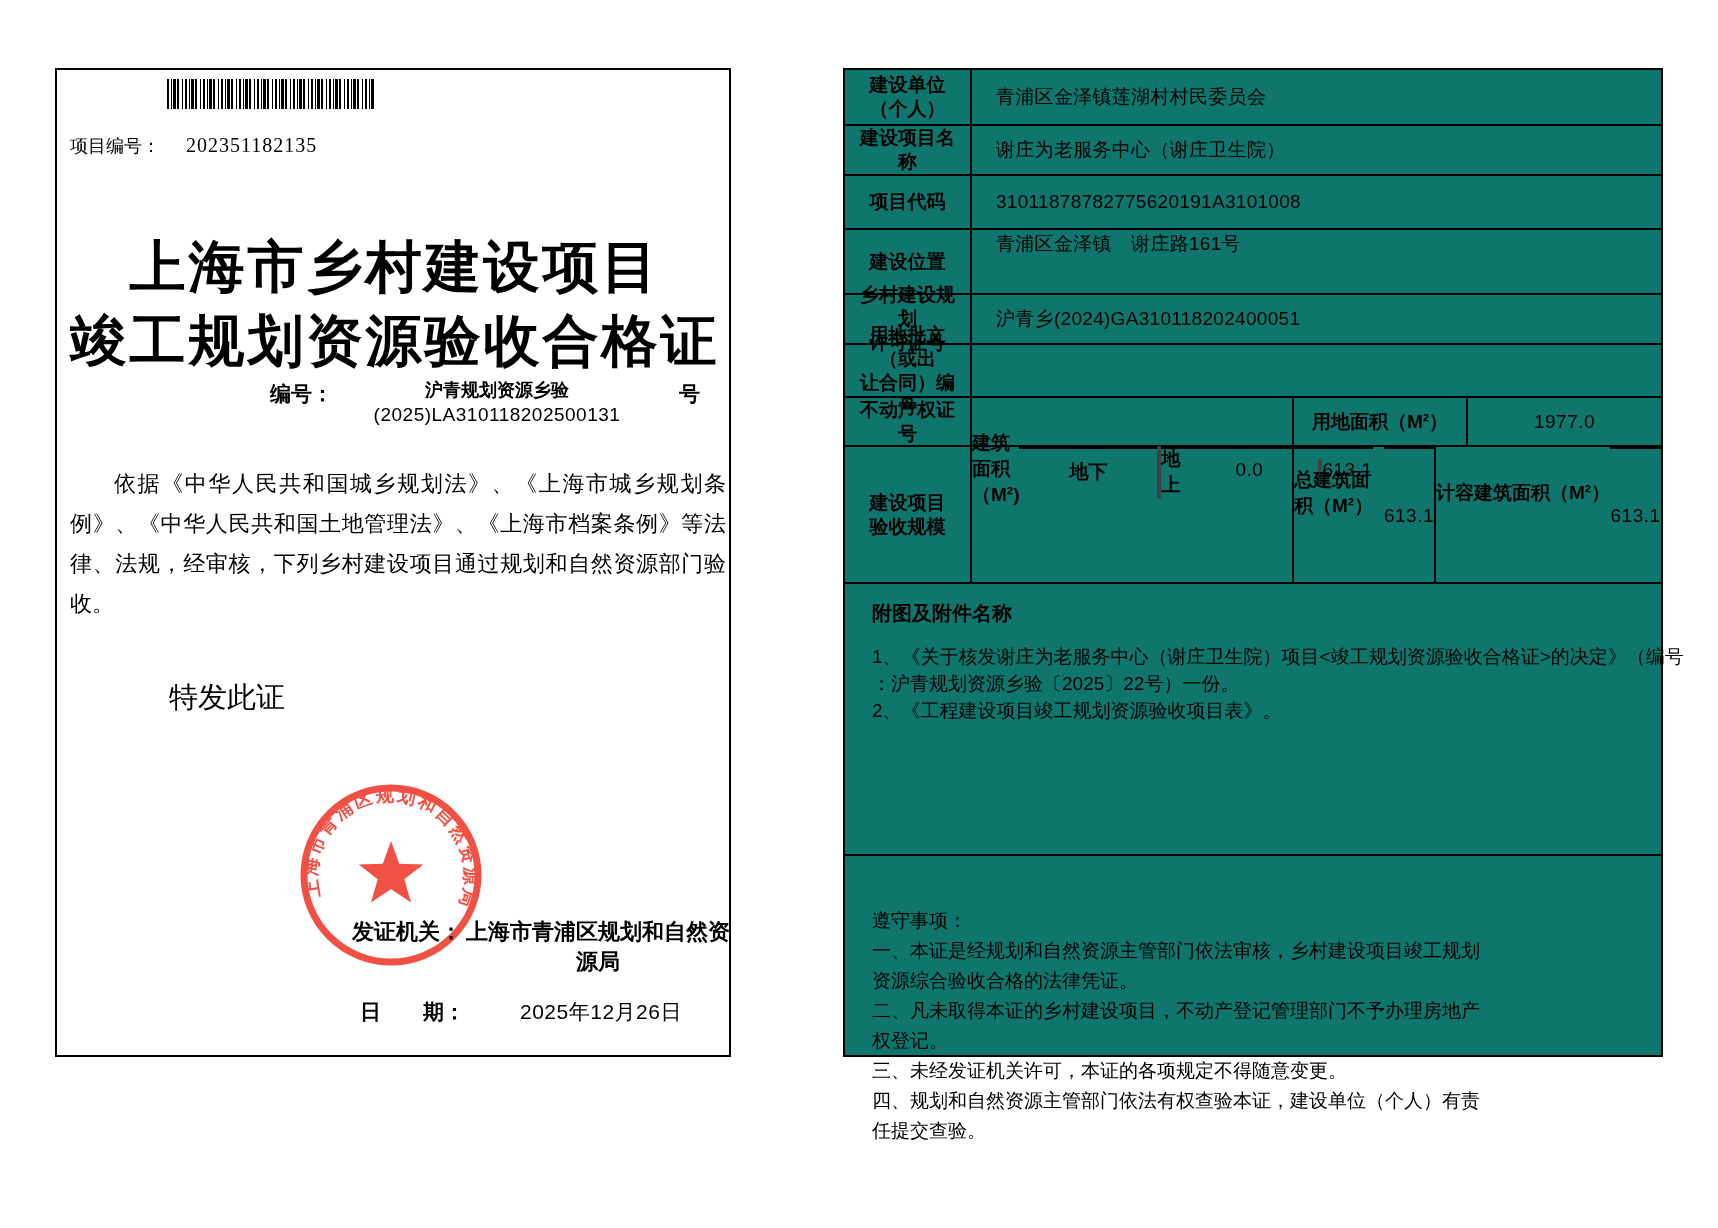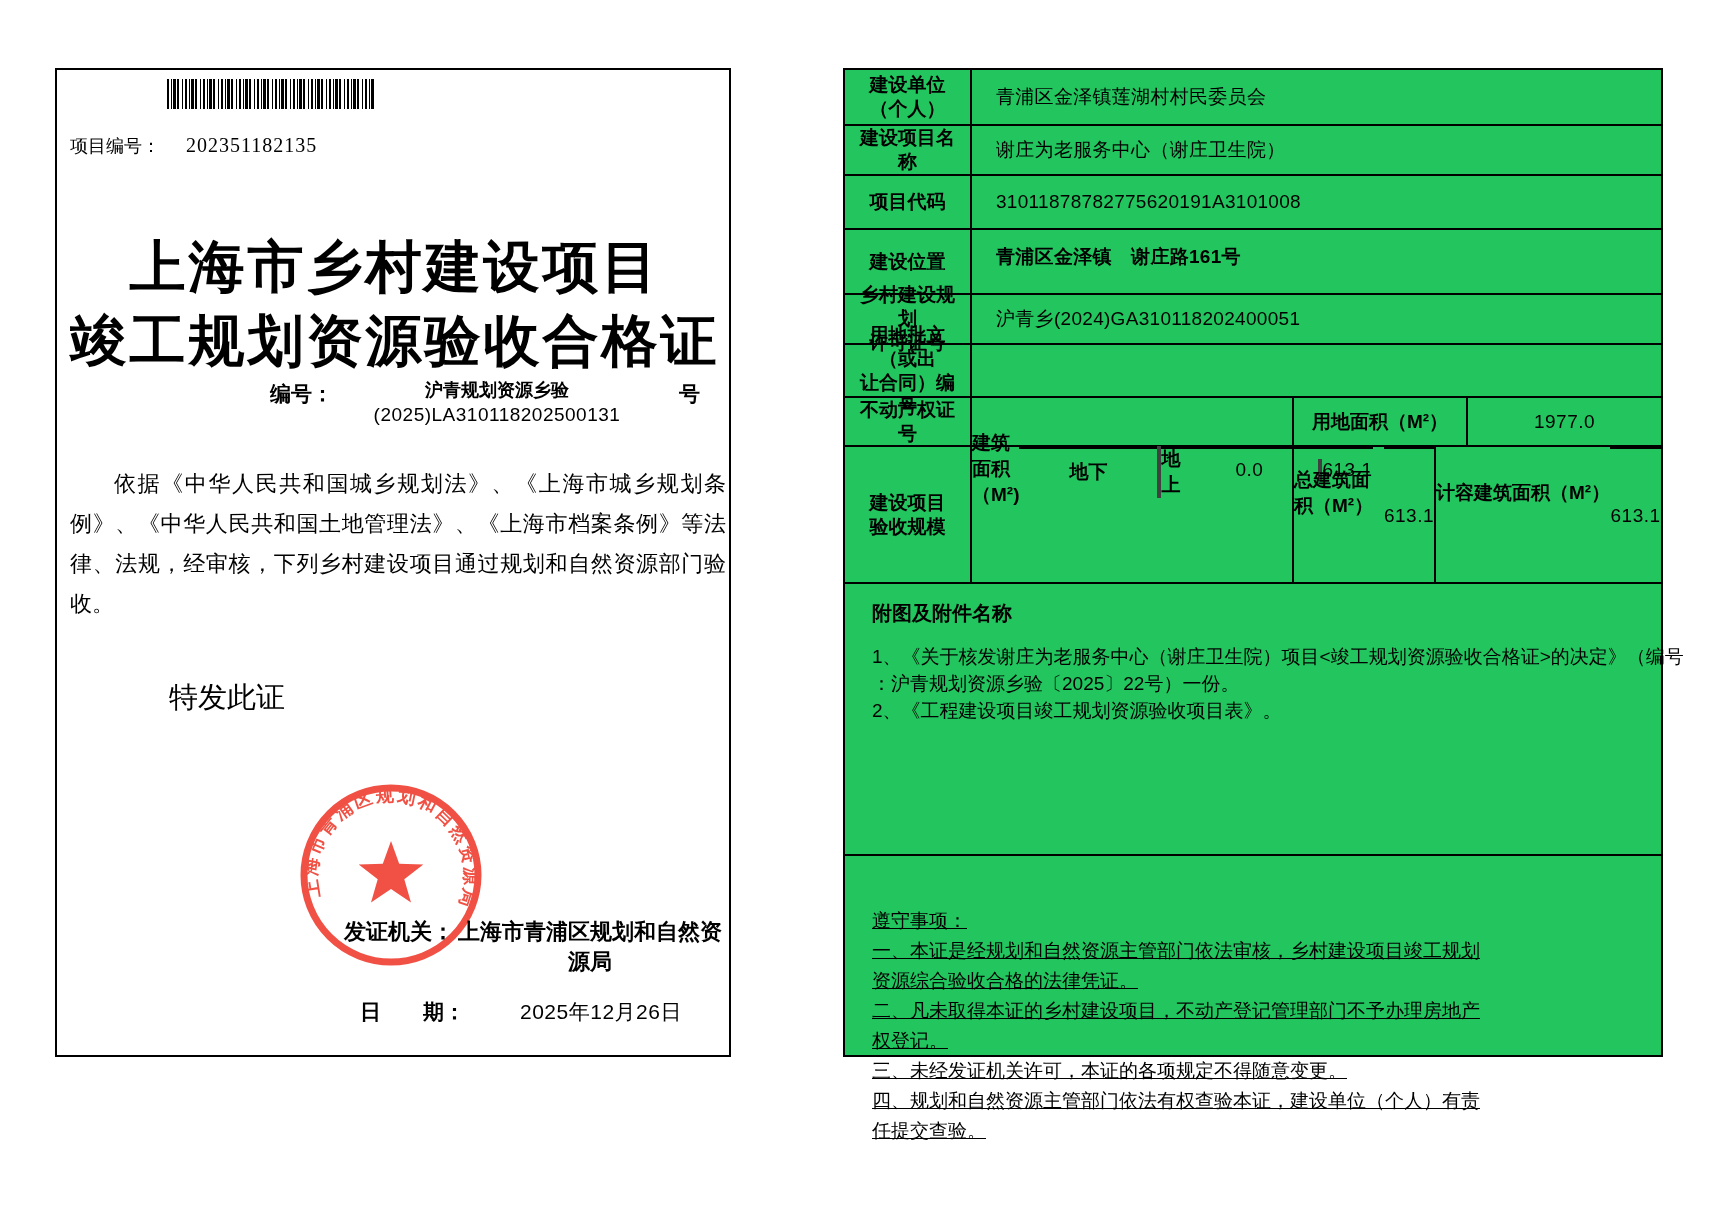--- a/index.html
+++ b/index.html
@@ -20,46 +20,46 @@
   .serialrow .slbl { position:absolute; left:213px; top:4px; font-size:21px; font-weight:600; }
   .serialrow .sval { position:absolute; left:285px; top:2px; width:310px; text-align:center; font-weight:600; }
   .serialrow .sval .l1 { font-size:18px; }
   .serialrow .sval .l2 { font-size:19px; font-weight:500; margin-top:2px; letter-spacing:0.5px; }
   .serialrow .ssuf { position:absolute; left:622px; top:4px; font-size:21px; font-weight:600; }
   .bodypara { position:absolute; left:13px; top:394px; width:656px; font-size:22px; line-height:40px; font-weight:400;
     text-indent:2em; text-align:justify; white-space:pre-line; }
   .grant { position:absolute; left:112px; top:608px; font-size:29px; font-weight:500; }
   .seal { position:absolute; left:239px; top:710px; width:190px; height:190px; opacity:0.88; }
   .issuer { position:absolute; left:287px; top:847px; display:flex; }
-  .issuer .ilbl { font-size:22px; font-weight:700; white-space:nowrap; }
+  .issuer .ilbl { font-size:22px; font-weight:700; white-space:nowrap;margin-left:8px; }
   .issuer .ival { width:272px; font-size:22px; font-weight:700; text-align:center; white-space:pre-line; line-height:30px; }
   .daterow { position:absolute; left:0; top:928px; width:676px; }
   .daterow .dlbl { position:absolute; left:303px; top:0; font-size:21px; font-weight:600; }
   .daterow .dval { position:absolute; left:463px; top:0; font-size:21px; font-weight:500; letter-spacing:0.5px; }
 
   
-  .rtable { position:absolute; left:843px; top:68px; width:820px; height:989px; border:2px solid #000; background:#22c55e; }
+  .rtable { position:absolute; left:843px; top:68px; width:820px; height:989px; border:2px solid #000; background:#0f766e; }
   .trow { display:flex; width:100%; border-top:2px solid #000; }
   .trow:first-child { border-top:none; }
   .cell { border-left:2px solid #000; display:flex; align-items:center; font-size:19px; }
   .cell:first-child { border-left:none; }
   .lblc { width:125px; justify-content:center; text-align:center; font-weight:600; padding:2px 6px; line-height:24px; }
   .valc { flex:1; padding-left:24px; font-weight:500; letter-spacing:0.3px; }
-  .valc.topal { align-items:flex-start; padding-top:14px;font-weight:bold; }
+  .valc.topal { align-items:flex-start; padding-top:1px; }
   .ctr { justify-content:center; text-align:center; padding-left:0; }
   .subcol { display:flex; padding:0; align-items:stretch; }
   .subrow { display:flex; align-items:center; justify-content:center; font-weight:600; }
   .subrow.bt { border-top:2px solid #000; }
   .subcellL { width:138px; display:flex; align-items:center; justify-content:center; }
   .subcellR { flex:1; border-left:4px solid #404040; display:flex; align-items:center; justify-content:center; }
   .num { font-weight:500; letter-spacing:0.5px; }
   .attachcell { display:block; position:relative; padding:16px 0 0 27px; font-size:19px; overflow:visible; }
   .attach-title { font-weight:600; font-size:20px; margin-bottom:16px; }
   .attach-body { width:900px; white-space:pre-line; line-height:27px; font-weight:500; }
-  .notescell { display:block; padding:50px 24px 0 27px; font-size:19px;text-decoration:underline; }
+  .notescell { display:block; padding:50px 24px 0 27px; font-size:19px; }
   .notes-body { white-space:pre-line; line-height:30px; font-weight:500; }
   .pre { white-space:pre-line; }
 </style>
 </head>
 <body>
 
 <div class="stage">
 
   <div class="page1">
 

